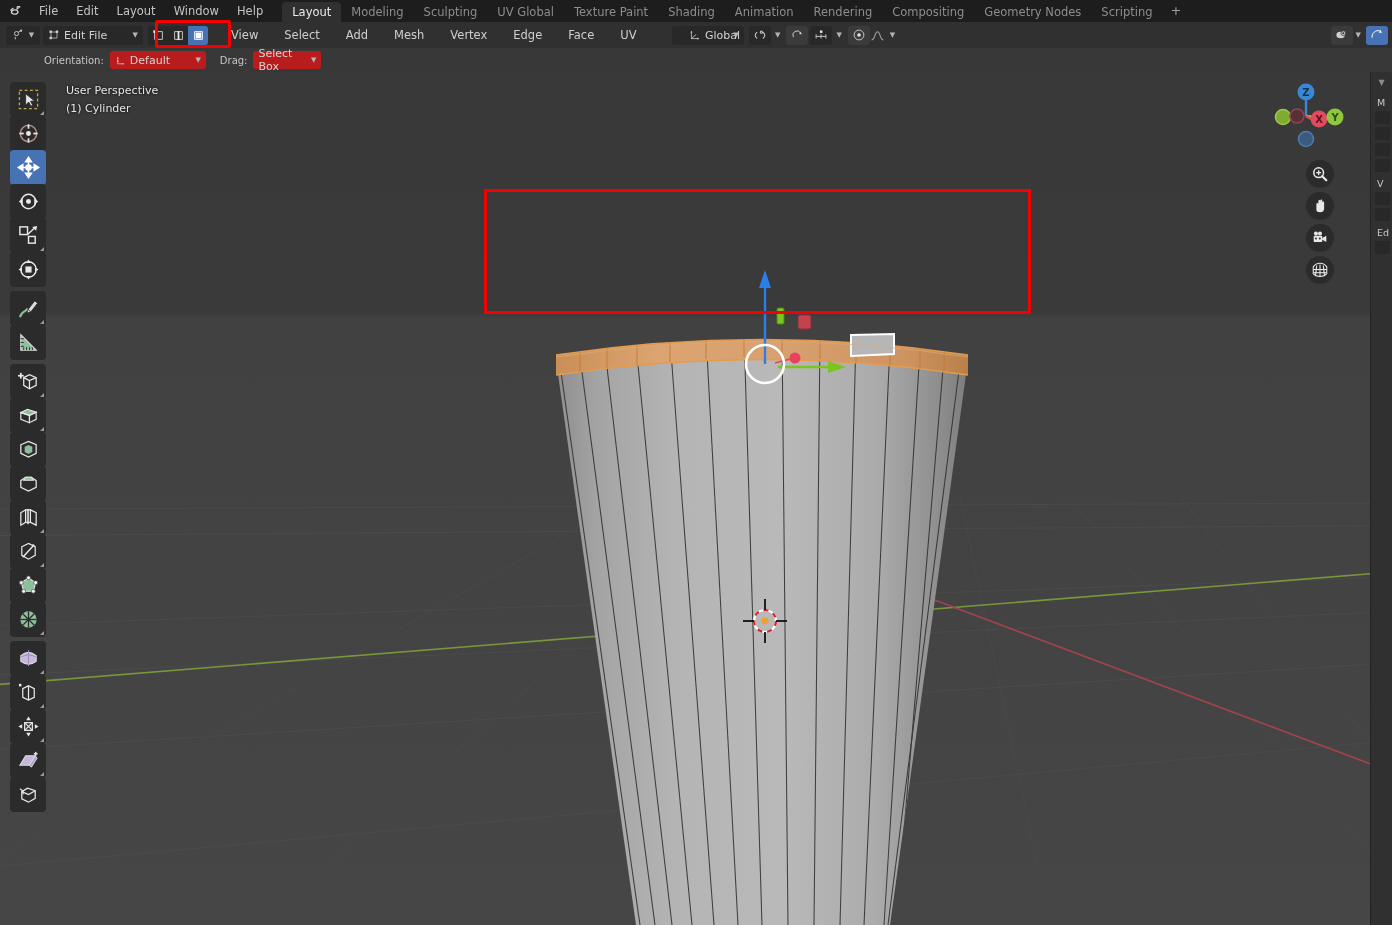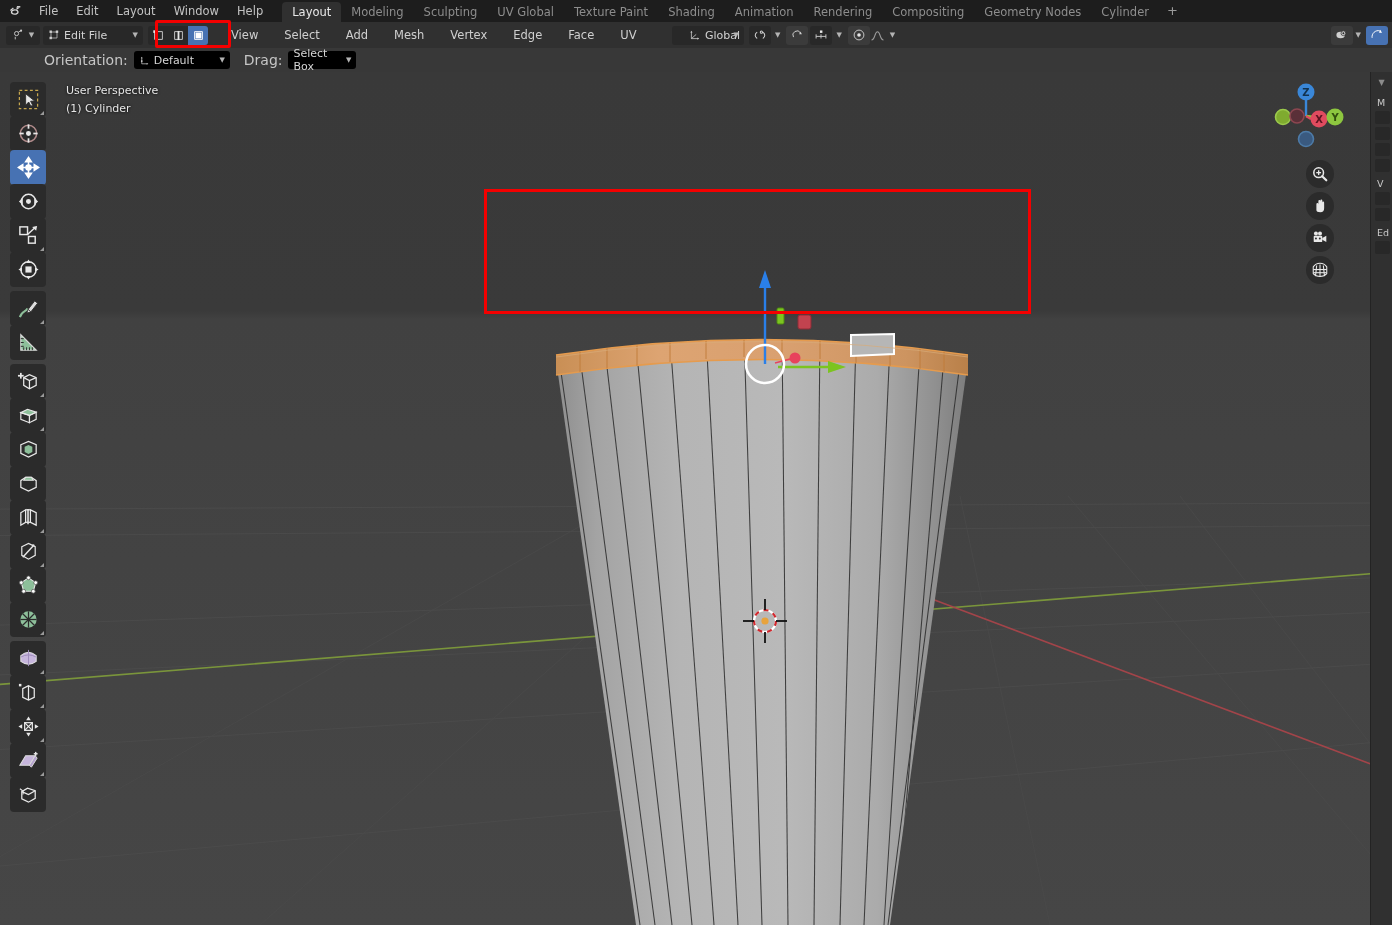--- a/index.html
+++ b/index.html
@@ -58,22 +58,22 @@
     justify-content:center; }
 
   #orient-group { display:flex; align-items:center; position:absolute; left:672px; }
   #orient-btn { width:72px; justify-content:flex-end; padding-left:3px; position:relative; }
   #orient-btn .lbl { margin-left:4px; }
   #orient-btn .chev { position:absolute; right:5px; }
 
   
   #toolrow { position:absolute; left:0; top:48px; width:1392px; height:24px;
     background:#383838; display:flex; align-items:center; padding-left:44px; }
-  .tr-label { font-size:14px; color:#c6c6c6; margin-right:6px; }
-  .tr-field { height:18px; background:#000000; border-radius:3px; display:flex;
+  .tr-label { font-size:10px; color:#c6c6c6; margin-right:6px; }
+  .tr-field { height:18px; background:#b91c1c; border-radius:3px; display:flex;
     align-items:center; padding:0 5px; color:#d5d5d5; font-size:11px;
     position:relative; margin-right:14px; }
   #orientation-field { width:96px; }
   #orientation-field .chev { position:absolute; right:5px; }
   #drag-field { width:68px; }
 
   
   #viewport { position:absolute; left:0; top:72px; width:1392px; height:853px;
     overflow:hidden; background:#3c3c3c; }
   #vp-canvas { position:absolute; inset:0; }
@@ -138,21 +138,21 @@
   <div class="ws-tab active">Layout</div>
   <div class="ws-tab">Modeling</div>
   <div class="ws-tab">Sculpting</div>
   <div class="ws-tab">UV Global</div>
   <div class="ws-tab">Texture Paint</div>
   <div class="ws-tab">Shading</div>
   <div class="ws-tab">Animation</div>
   <div class="ws-tab">Rendering</div>
   <div class="ws-tab">Compositing</div>
   <div class="ws-tab">Geometry Nodes</div>
-  <div class="ws-tab">Cylinder</div>
+  <div class="ws-tab">Scripting</div>
   <div id="ws-plus">+</div>
 </div>
 
 <div id="header">
 
   <div class="hdr-btn" id="editor-type">
     <svg viewBox="0 0 20 20" style="width:13px;height:13px">
       <g fill="none" stroke="#cfcfcf" stroke-width="1.4">
         <circle cx="7" cy="7" r="3.2"></circle>
           <path d="M10 4.5 L14 2.5"></path>

